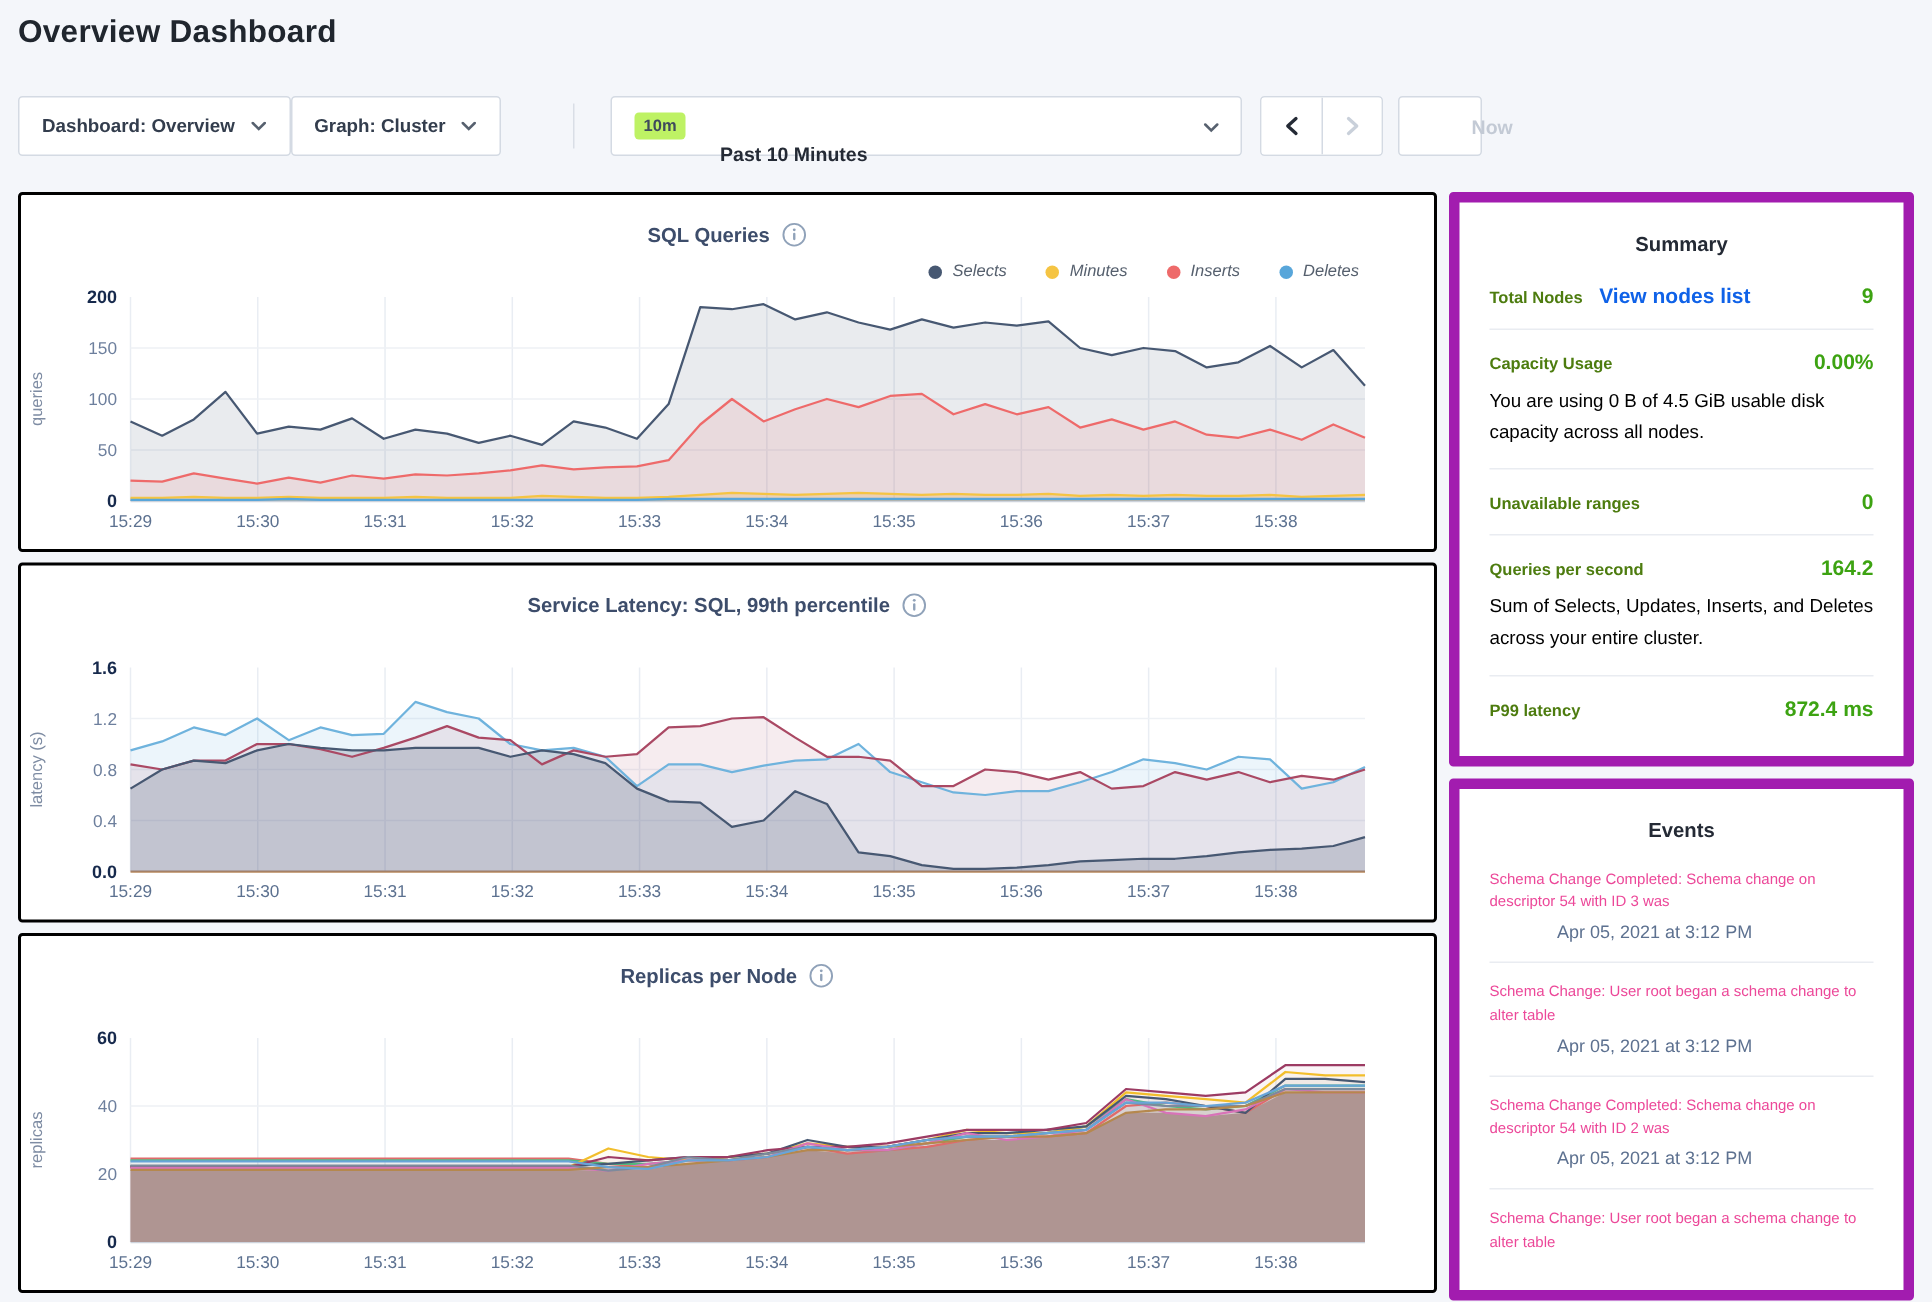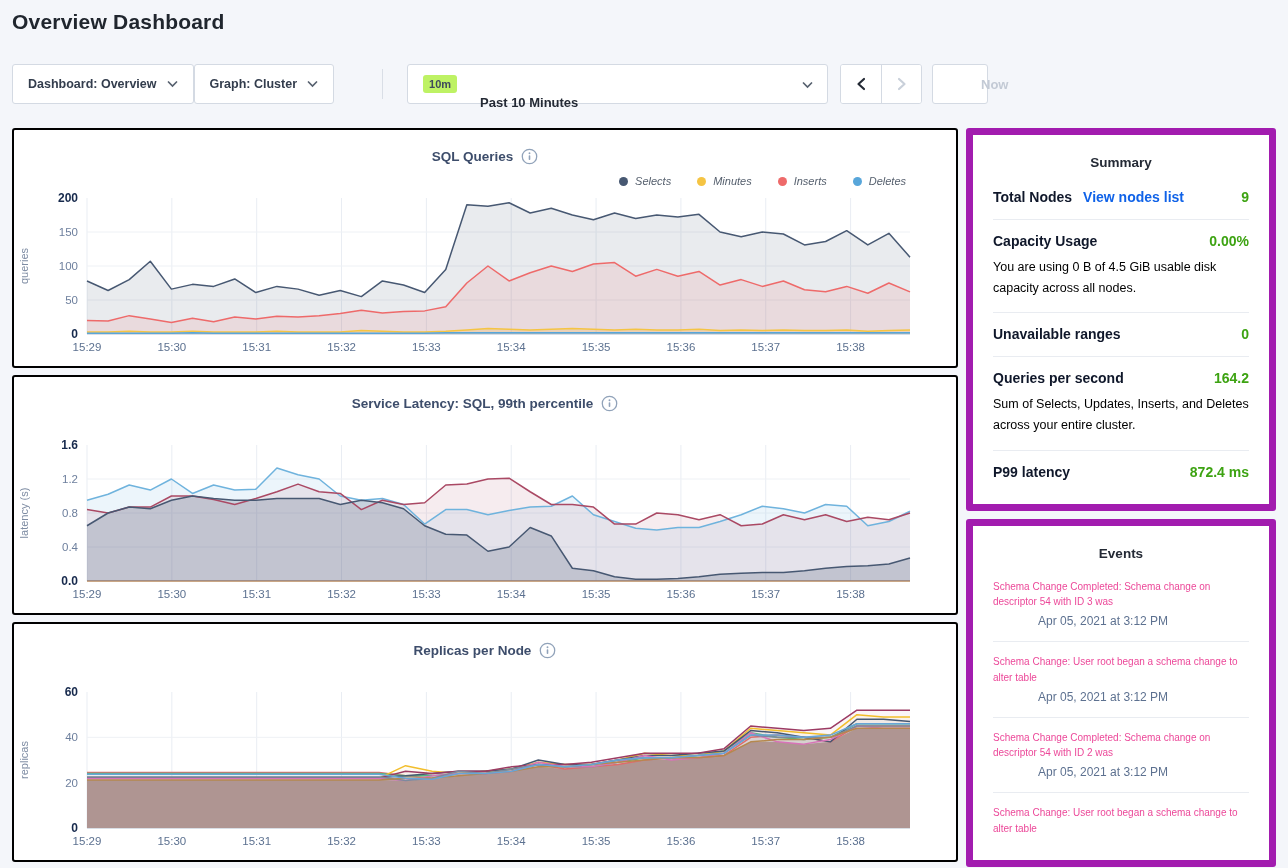--- a/index.html
+++ b/index.html
@@ -50,21 +50,21 @@
   .xl  { font-size: 11.5px; fill: #5c7190; }
   .yl  { font-size: 11.5px; fill: #6d7f9d; }
   .ylb { font-size: 12px; font-weight: 700; fill: #16294c; }
   .axn { font-size: 11px; fill: #7e8ca3; }
   
   .panel { background: #fff; border: 7px solid #a21caf; border-radius: 3px; padding: 16px 20px 10px; }
   .panel-title { text-align: center; font-weight: 700; font-size: 13.5px; color: #242a35; padding: 4px 0 6px; }
   .srow { padding: 13px 0 14px; border-bottom: 1px solid #e9ecf1; }
   .srow:last-child { border-bottom: none; }
   .srow-head { display: flex; align-items: baseline; }
-  .slabel { font-size: 14px; font-weight: 700; color: #0f172a; }
+  .slabel { font-size: 11px; font-weight: 700; color: #4d7c0f; }
   .slink { font-size: 14px; font-weight: 700; color: #0f62e8; margin-left: 11px; cursor: pointer; text-decoration: none; }
   .sval { margin-left: auto; font-size: 14px; font-weight: 700; color: #3da312; }
   .sdesc { margin-top: 8px; font-size: 12.5px; color: #000000; line-height: 1.65; }
   .erow { padding: 12px 0 13px; border-bottom: 1px solid #e9ecf1; }
   .erow:last-child { border-bottom: none; }
   .emsg { font-size: 10px; color: #ec4899; line-height: 1.58; }
   .ets { font-size: 12px; color: #5d7190; margin-top: 4px; margin-left: 45px; }
 </style>
 </head>
 <body>

